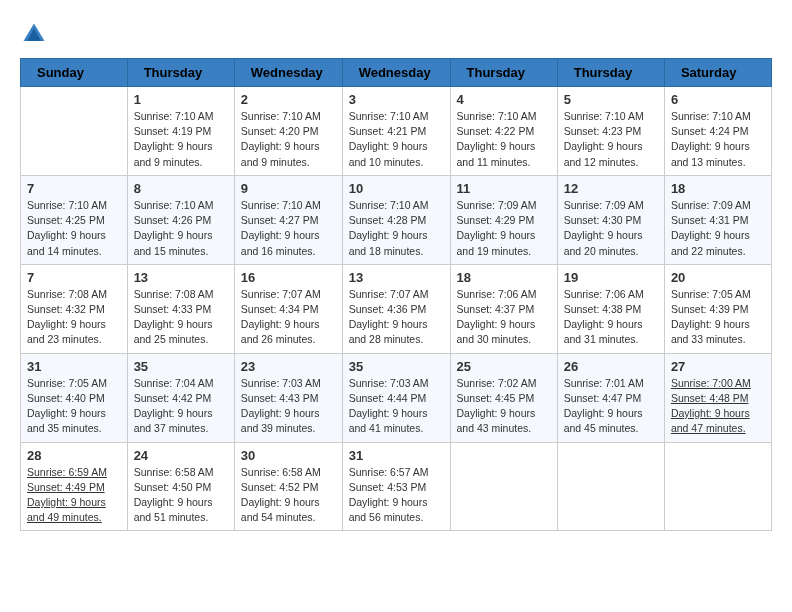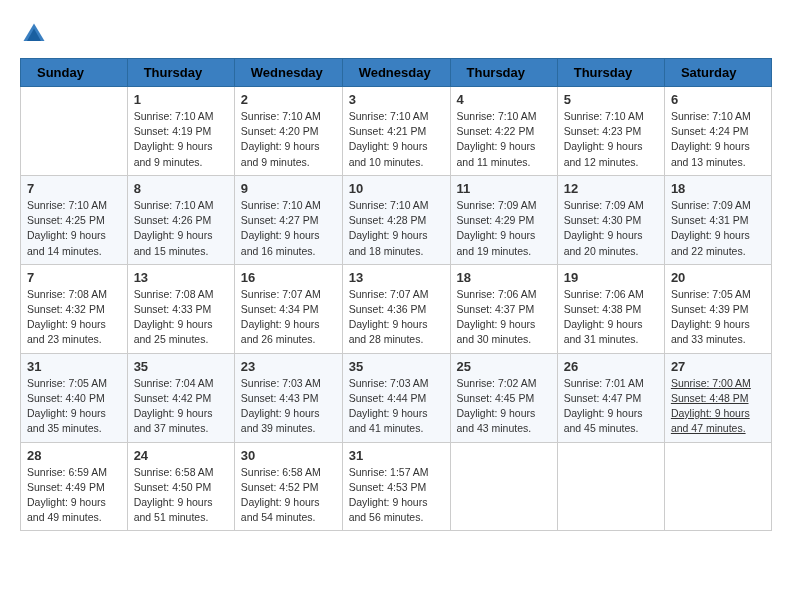--- a/index.html
+++ b/index.html
@@ -315,42 +315,42 @@
           <span class="day-number">27</span>
           <div class="day-info" style="white-space: pre-line; text-decoration: underline;">Sunrise: 7:00 AM
 Sunset: 4:48 PM
 Daylight: 9 hours
 and 47 minutes.</div>
         </td>
       </tr>
       <tr>
         <td>
           <span class="day-number">28</span>
-          <div class="day-info" style="white-space: pre-line;">Sunrise: 6:59 AM
+          <div class="day-info" style="white-space: pre-line; text-decoration: underline;">Sunrise: 6:59 AM
 Sunset: 4:49 PM
 Daylight: 9 hours
 and 49 minutes.</div>
         </td>
         <td>
           <span class="day-number">24</span>
           <div class="day-info" style="white-space: pre-line;">Sunrise: 6:58 AM
 Sunset: 4:50 PM
 Daylight: 9 hours
 and 51 minutes.</div>
         </td>
         <td>
           <span class="day-number">30</span>
           <div class="day-info" style="white-space: pre-line;">Sunrise: 6:58 AM
 Sunset: 4:52 PM
 Daylight: 9 hours
 and 54 minutes.</div>
         </td>
         <td>
           <span class="day-number">31</span>
-          <div class="day-info" style="white-space: pre-line;">Sunrise: 1:57 AM
+          <div class="day-info" style="white-space: pre-line;">Sunrise: 6:57 AM
 Sunset: 4:53 PM
 Daylight: 9 hours
 and 56 minutes.</div>
         </td>
         <td class="empty-cell"></td>
         <td class="empty-cell"></td>
         <td class="empty-cell"></td>
       </tr>
     </tbody>
 </table>

